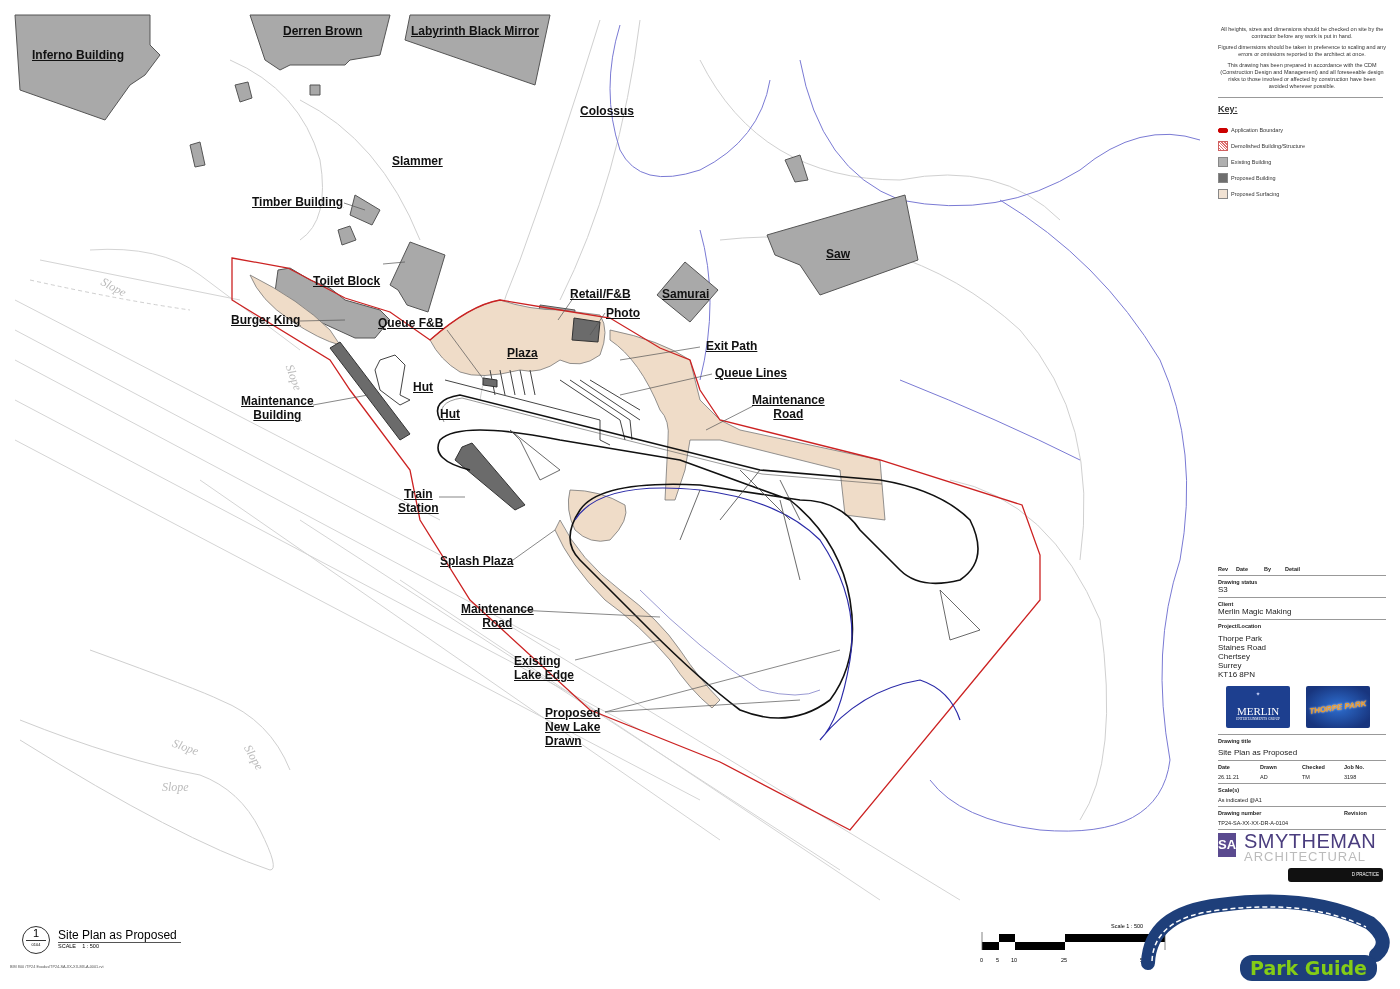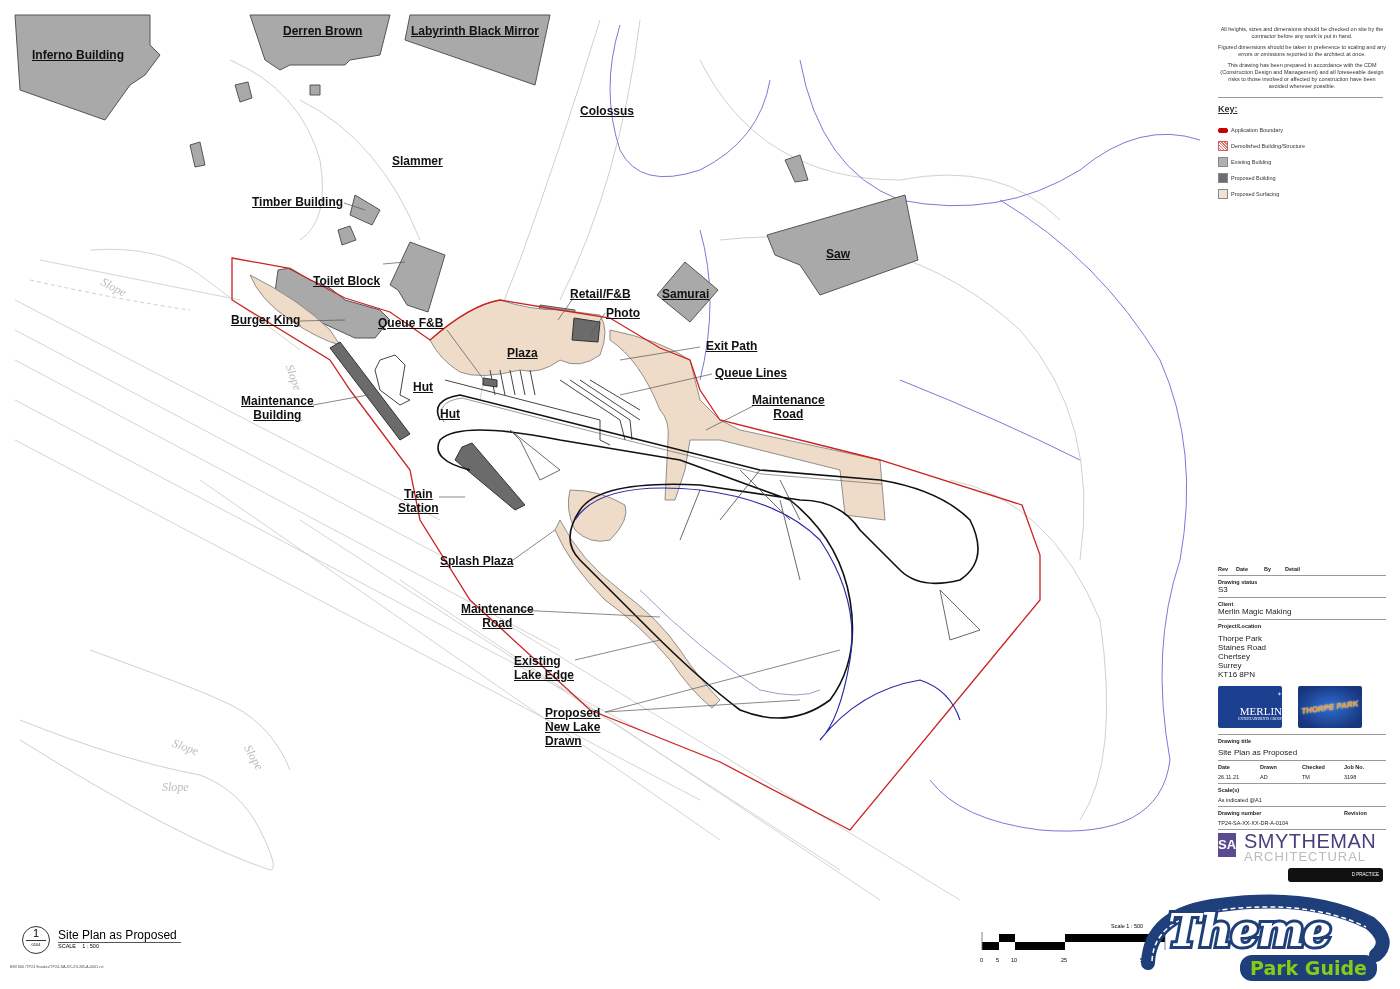--- a/index.html
+++ b/index.html
@@ -238,21 +238,21 @@
   <div class="tb-rule"></div>
   <div class="tb-h">Project/Location</div>
   <div class="tb-v" style="margin-top:5px;line-height:9px;">
     <div>Thorpe Park</div>
     <div>Staines Road</div>
     <div>Chertsey</div>
     <div>Surrey</div>
     <div>KT16 8PN</div>
   </div>
   <div style="margin-top:7px;display:flex;">
-    <div class="logo" style="background:#1d3f8f;color:#fff;text-align:right;font-family:'Liberation Serif',serif;">
+    <div class="logo" style="background:#1d3f8f;color:#fff;text-align:center;font-family:'Liberation Serif',serif;margin-left:8px;">
       <div style="font-size:6px;padding-top:4px;color:#cfd8ff;">✦</div>
       <div style="font-size:11px;margin-top:8px;">MERLIN</div>
       <div style="font-size:3.5px;">ENTERTAINMENTS GROUP</div>
     </div>
     <div class="logo" style="background:radial-gradient(ellipse at center,#2e6fd1 0%,#18357e 80%);display:flex;align-items:center;justify-content:center;">
       <span style="font-size:8px;font-weight:bold;color:#f39a1e;font-style:italic;transform:rotate(-8deg);text-shadow:0 0 2px #fff;">THORPE PARK</span>
     </div>
   </div>
   <div class="tb-rule" style="margin-top:6px;"></div>
   <div class="tb-h">Drawing title</div>
@@ -320,15 +320,14 @@
     <span style="position:absolute;left:81px">25</span>
     <span style="position:absolute;left:160px;white-space:nowrap">50 m</span>
   </div>
 </div>
 
 <div style="position:absolute;left:1140px;top:893px;width:255px;height:92px;">
   <svg width="255" height="92" style="position:absolute;left:0;top:0">
     <path d="M8 70 Q10 20 80 12 Q170 0 230 30 Q252 48 236 62" fill="none" stroke="#1e3f7a" stroke-width="14" stroke-linecap="round"></path>
     <path d="M12 68 Q14 24 80 17 Q168 6 226 34" fill="none" stroke="#fff" stroke-width="1.5" stroke-dasharray="5 3"></path>
   </svg>
-  <div style="position:absolute;left:28px;top:14px;font-family:'DejaVu Serif',serif;font-style:italic;font-weight:bold;font-size:44px;color:#fff;letter-spacing:-1px;-webkit-text-stroke:6px #1e3f7a;paint-order:stroke fill;line-height:48px;">Theme</div>
   <div style="position:absolute;left:100px;top:62px;background:#1e3f7a;color:#84cc16;font-family:'DejaVu Sans',sans-serif;font-weight:bold;font-size:19px;padding:2px 10px;border-radius:12px;white-space:nowrap;">Park Guide</div>
 </div>
 
 </body></html>

